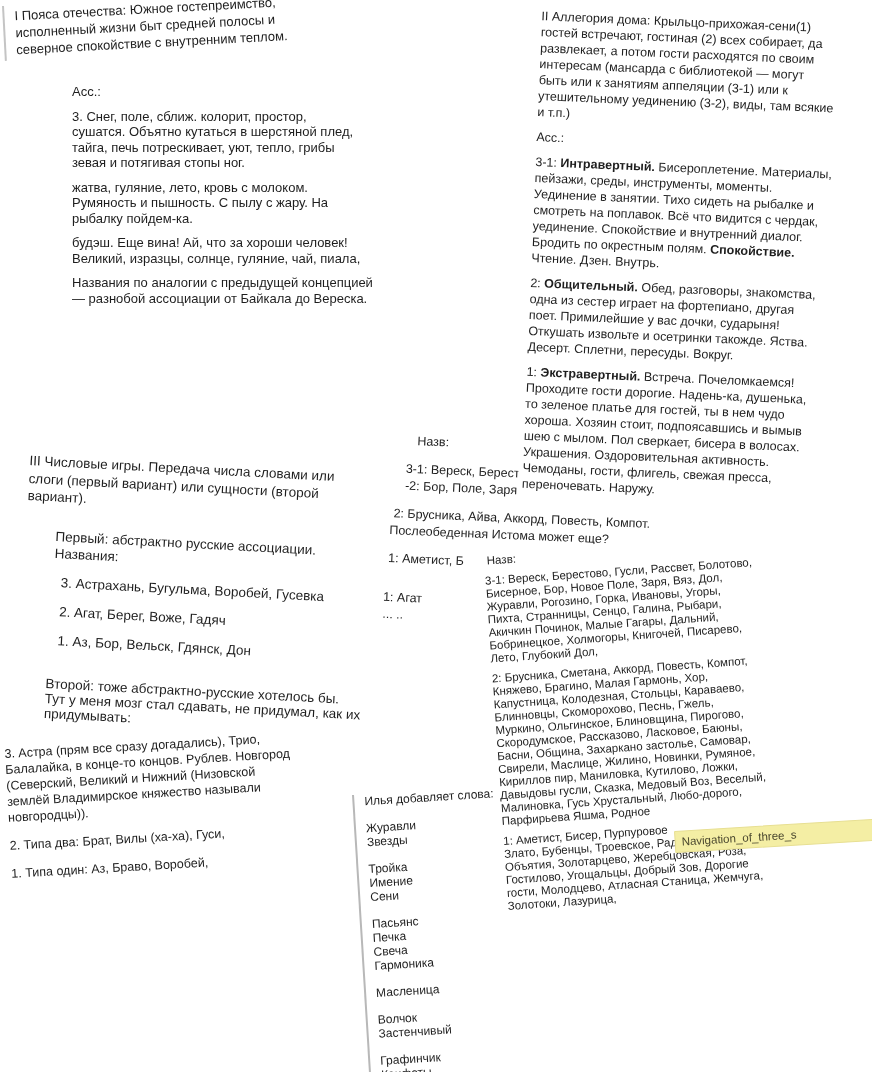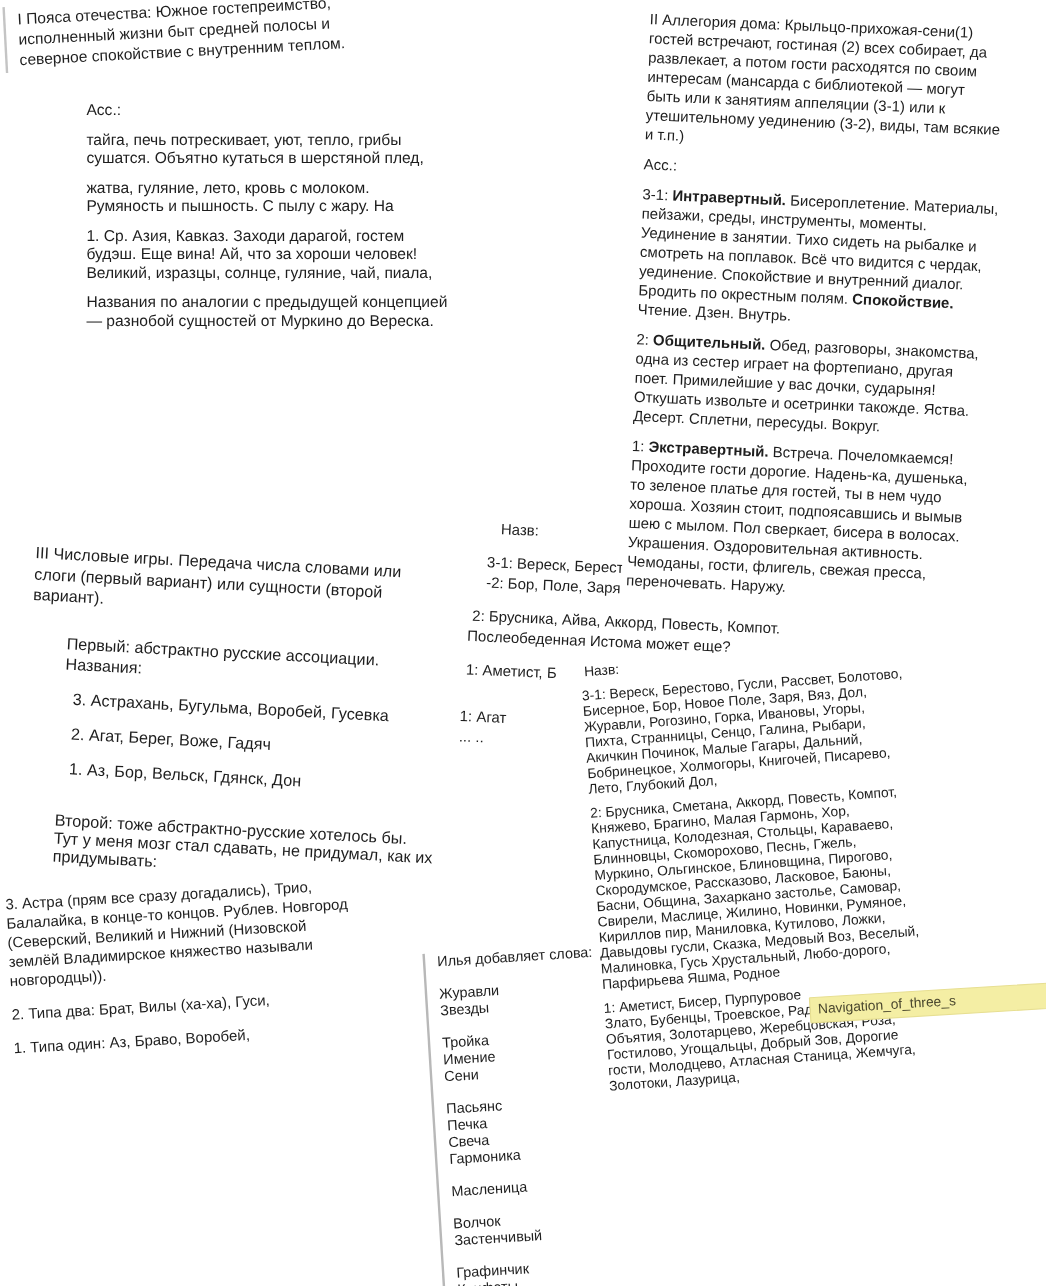--- a/index.html
+++ b/index.html
@@ -117,32 +117,34 @@
             border-left:2px solid #c4c4c4;padding:2px 0 2px 10px;">
     <div class="ln"><span>I Пояса отечества: Южное гостепреимство,</span></div>
     <div class="ln"><span>исполненный жизни быт средней полосы и</span></div>
     <div class="ln"><span>северное спокойствие с внутренним теплом.</span></div>
   </div>
 
 <div class="block" style="left:72px;top:84px;width:356px;
             font-size:13px;line-height:15.5px;--gap:9px;z-index:2;">
     <div class="ln"><span>Асс.:</span></div>
     <div class="gap"></div>
+    <div class="ln"><span>3. Снег, поле, сближ. колорит, простор,</span></div>
+    <div class="ln"><span>сушатся. Объятно кутаться в шерстяной плед,</span></div>
     <div class="ln"><span>тайга, печь потрескивает, уют, тепло, грибы</span></div>
-    <div class="ln"><span>сушатся. Объятно кутаться в шерстяной плед,</span></div>
+    <div class="ln"><span>зевая и потягивая стопы ног.</span></div>
     <div class="gap"></div>
     <div class="ln"><span>жатва, гуляние, лето, кровь с молоком.</span></div>
     <div class="ln"><span>Румяность и пышность. С пылу с жару. На</span></div>
-    <div class="gap"></div>
-    <div class="ln"><span>1. Ср. Азия, Кавказ. Заходи дарагой, гостем</span></div>
+    <div class="ln"><span>рыбалку пойдем-ка.</span></div>
+    <div class="gap"></div>
     <div class="ln"><span>будэш. Еще вина! Ай, что за хороши человек!</span></div>
     <div class="ln"><span>Великий, изразцы, солнце, гуляние, чай, пиала,</span></div>
     <div class="gap"></div>
     <div class="ln"><span>Названия по аналогии с предыдущей концепцией</span></div>
-    <div class="ln"><span>— разнобой сущностей от Муркино до Вереска.</span></div>
+    <div class="ln"><span>— разнобой ассоциации от Байкала до Вереска.</span></div>
   </div>
 
 <div class="block" style="left:30px;top:452px;width:400px;transform:rotate(3deg);
             font-size:13.5px;line-height:17.5px;z-index:2;">
     <div class="ln"><span>III Числовые игры. Передача числа словами или</span></div>
     <div class="ln"><span>слоги (первый вариант) или сущности (второй</span></div>
     <div class="ln"><span>вариант).</span></div>
   </div>
 
 <div class="block" style="left:56px;top:528px;width:340px;transform:rotate(3deg);

